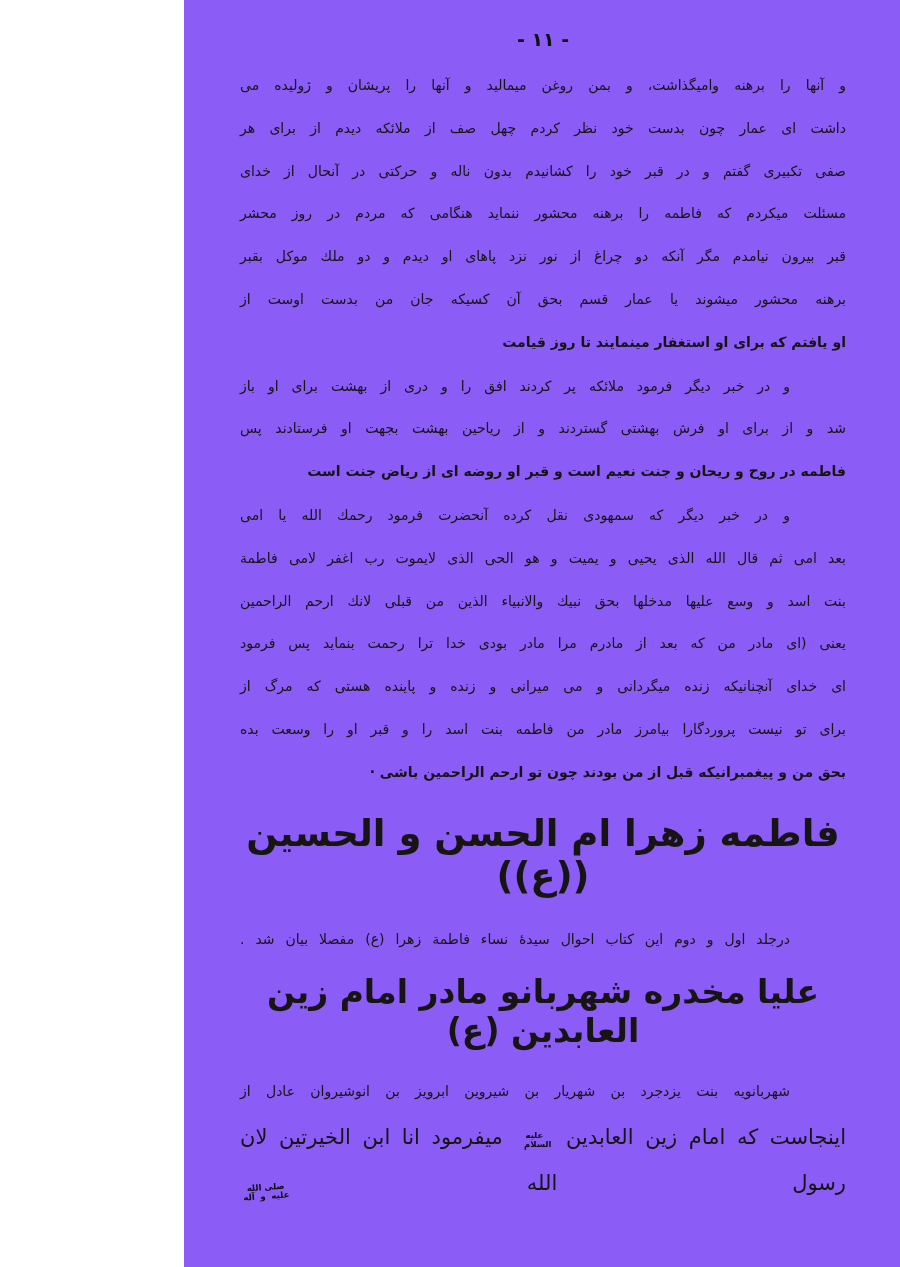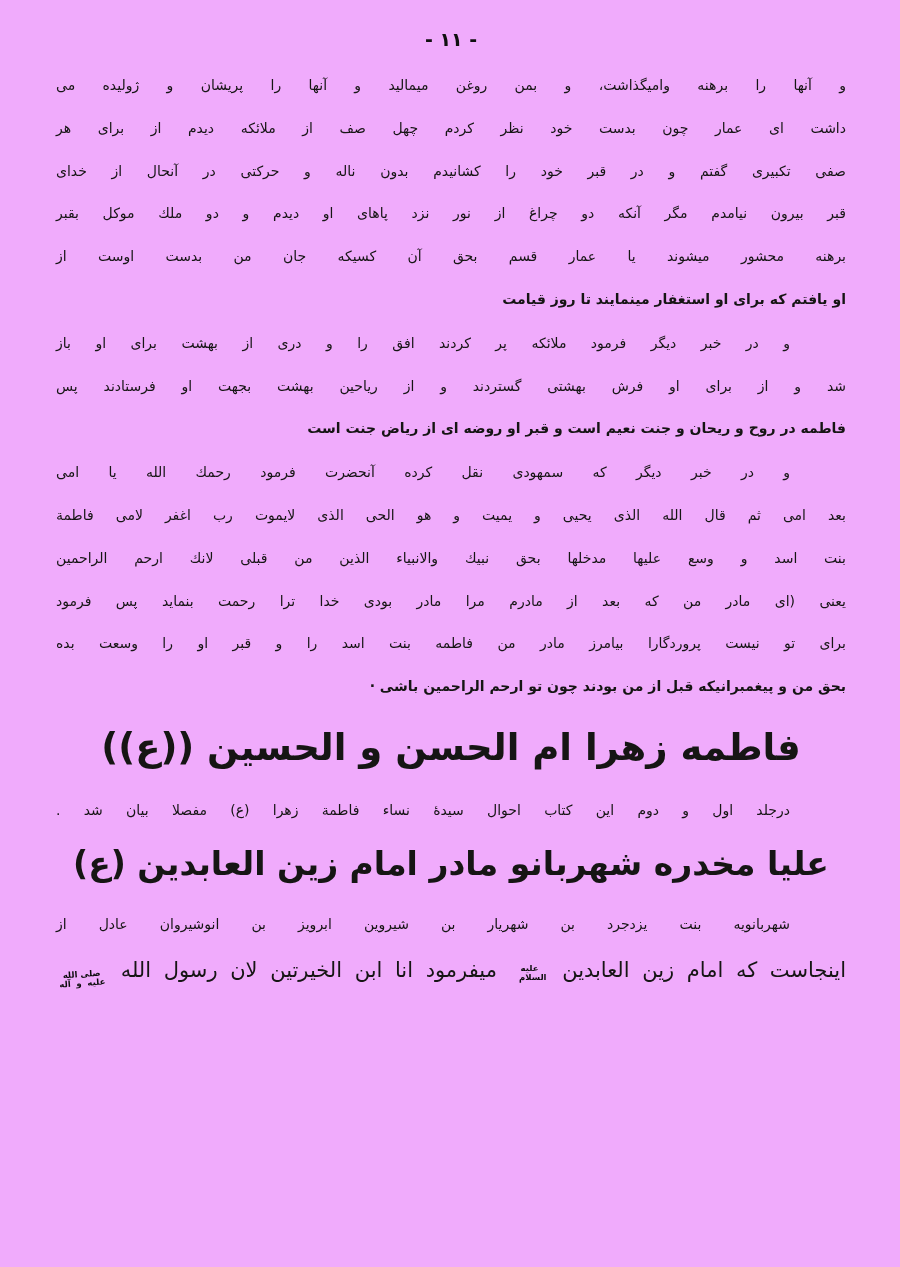--- a/index.html
+++ b/index.html
@@ -9,25 +9,25 @@
   }
   body {
     width: 900px;
     height: 1267px;
     overflow: hidden;
     font-family: "DejaVu Sans", sans-serif;
     color: #161514;
   }
   .page {
     box-sizing: border-box;
-    width: 900px;
+    width: 716px;
     height: 1267px;
     padding: 24px 54px 10px 56px;
     direction: rtl;
-    background: #f0abfc;
+    background: #8b5cf6;
   }
   .pagenum {
     direction: ltr;
     text-align: center;
     font-size: 19px;
     font-weight: bold;
     letter-spacing: 2px;
     margin: 4px 0 14px 0;
     color: #101010;
   }
@@ -85,36 +85,38 @@
 <body>
 
 <div class="page">
 
   <div class="pagenum">- ۱۱ -</div>
 
   <div class="para">
       <div class="line just">و آنها را برهنه وامیگذاشت، و بمن روغن میمالید و آنها را پریشان و ژولیده می</div>
       <div class="line just">داشت ای عمار چون بدست خود نظر کردم چهل صف از ملائکه دیدم از برای هر</div>
       <div class="line just">صفی تکبیری گفتم و در قبر خود را کشانیدم بدون ناله و حرکتی در آنحال از خدای</div>
+      <div class="line just">مسئلت میکردم که فاطمه را برهنه محشور ننماید هنگامی که مردم در روز محشر</div>
       <div class="line just">قبر بیرون نیامدم مگر آنکه دو چراغ از نور نزد پاهای او دیدم و دو ملك موکل بقبر</div>
       <div class="line just">برهنه محشور میشوند یا عمار قسم بحق آن کسیکه جان من بدست اوست از</div>
       <div class="line last">او یافتم که برای او استغفار مینمایند تا روز قیامت</div>
     </div>
 
   <div class="para">
       <div class="line just indent">و در خبر دیگر فرمود ملائکه پر کردند افق را و دری از بهشت برای او باز</div>
       <div class="line just">شد و از برای او فرش بهشتی گستردند و از ریاحین بهشت بجهت او فرستادند پس</div>
       <div class="line last">فاطمه در روح و ریحان و جنت نعیم است و قبر او روضه ای از ریاض جنت است</div>
     </div>
 
   <div class="para">
       <div class="line just indent">و در خبر دیگر که سمهودی نقل کرده آنحضرت فرمود رحمك الله یا امی</div>
       <div class="line just">بعد امی ثم قال الله الذی یحیی و یمیت و هو الحی الذی لایموت رب اغفر لامی فاطمة</div>
       <div class="line just">بنت اسد و وسع علیها مدخلها بحق نبیك والانبیاء الذین من قبلی لانك ارحم الراحمین</div>
       <div class="line just">یعنی (ای مادر من که بعد از مادرم مرا مادر بودی خدا ترا رحمت بنماید پس فرمود</div>
+      <div class="line just">ای خدای آنچنانیکه زنده میگردانی و می میرانی و زنده و پاینده هستی که مرگ از</div>
       <div class="line just">برای تو نیست پروردگارا بیامرز مادر من فاطمه بنت اسد را و قبر او را وسعت بده</div>
       <div class="line last">بحق من و پیغمبرانیکه قبل از من بودند چون تو ارحم الراحمین باشی ·</div>
     </div>
 
   <div class="heading heading-1">فاطمه زهرا ام الحسن و الحسین ((ع))</div>
 
   <div class="para biblio-wrap">
       <div class="line just indent">درجلد اول و دوم این کتاب احوال سیدهٔ نساء فاطمة زهرا (ع) مفصلا بیان شد .</div>
     </div>
 

